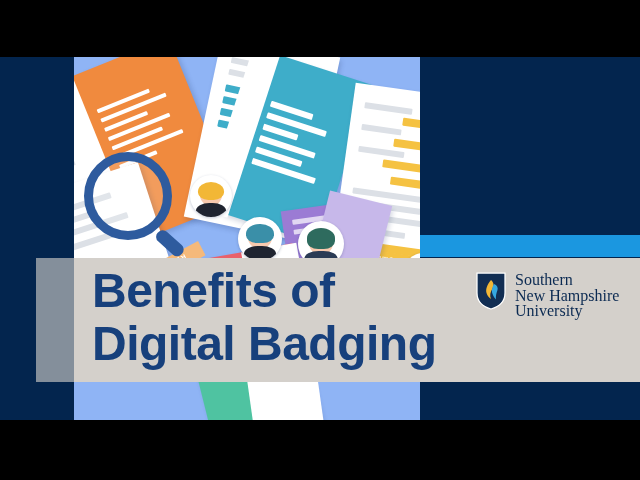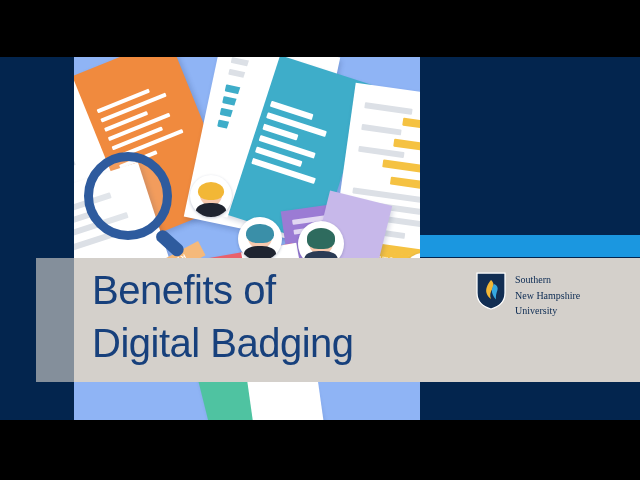--- a/index.html
+++ b/index.html
@@ -167,24 +167,24 @@
     width: 566px;
     height: 100%;
     background: #D4D0CB;
   }
   #title-text {
     position: absolute;
     left: 56px;
     top: 6px;
     width: 400px;
     color: #17407C;
-    font-size: 40px;
+    font-size: 48px;
     line-height: 53px;
     font-family: "Liberation Sans", sans-serif;
-    font-weight: normal;
+    font-weight: bold;
     letter-spacing: -0.5px;
     white-space: pre-line;
   }
 
   
   #snhu-logo {
     position: absolute;
     left: 440px;
     top: 14px;
     display: flex;
@@ -192,21 +192,21 @@
     gap: 9px;
   }
   #snhu-shield {
     width: 30px;
     height: 38px;
     flex: 0 0 auto;
   }
   #snhu-wordmark {
     color: #0B2A52;
     font-family: "Liberation Serif", serif;
-    font-size: 10px;
+    font-size: 16px;
     line-height: 15.5px;
     white-space: pre-line;
   }
 </style>
 </head>
 <body>
 
 <div id="video-frame">
 
   <div id="letterbox-top" style="position:absolute;left:0;top:0;width:640px;height:57px;background:#000;"></div>

